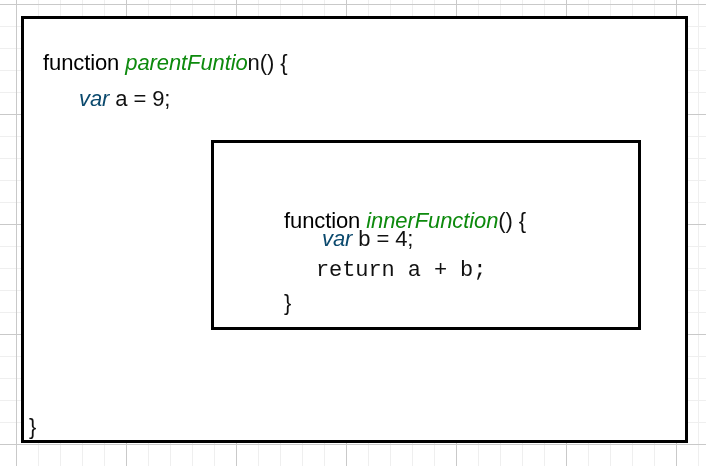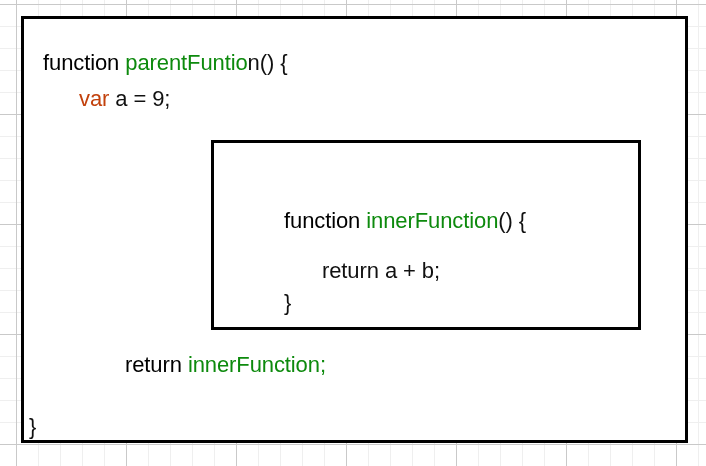--- a/index.html
+++ b/index.html
@@ -58,22 +58,22 @@
     position: absolute;
     white-space: pre;
     font-family: "Liberation Sans", sans-serif;
     font-size: 22px;
     line-height: 24px;
     color: #111111;
     letter-spacing: -0.1px;
   }
 
   .kw   { color: #000000; }   
-  .name { color: #0d8a0d; }   
-  .var  { color: #c2410c; }   
+  .name { color: #0d8a0d; font-style: italic; }   
+  .var  { color: #0c4a6e; font-style: italic; }   
   .punc { color: #111111; }   
 
   #line-parent     { left: 19px;  top: 32px; }
   #line-var-a      { left: 55px;  top: 68px; }
   #line-return-inner { left: 101px; top: 334px; }
   #line-close      { left: 5px;   top: 396px; }
 
   
   #inner-box {
     position: absolute;
@@ -81,44 +81,44 @@
     top: 121px;
     width: 430px;
     height: 190px;
     box-sizing: border-box;
     border: 3px solid #000000;
     background: #ffffff;
   }
 
   #inner-line-fn     { left: 70px; top: 66px; }
   #inner-line-var-b  { left: 108px; top: 84px; }
-  #inner-line-return { left: 108px; top: 116px; }
+  #inner-line-return { left: 102px; top: 116px; font-family: Liberation Mono, monospace; }
   #inner-line-close  { left: 70px;  top: 148px; }
 </style>
 </head>
 <body>
 
 <div id="canvas">
 
   <div id="outer-box">
 
     <div class="code-line" id="line-parent"><span class="kw">function </span><span class="name">parentFuntio</span><span class="punc">n() {</span></div>
 
     <div class="code-line" id="line-var-a"><span class="var">var</span><span class="punc"> a = 9;</span></div>
 
     <div id="inner-box">
 
       <div class="code-line" id="inner-line-fn"><span class="kw">function </span><span class="name">innerFunction</span><span class="punc">() {</span></div>
 
+      <div class="code-line" id="inner-line-var-b"><span class="var">var</span><span class="punc"> b = 4;</span></div>
 
       <div class="code-line punc" id="inner-line-return">return a + b;</div>
 
       <div class="code-line punc" id="inner-line-close">}</div>
 
     </div>
 
-    <div class="code-line" id="line-return-inner"><span class="kw">return </span><span class="name">innerFunction;</span></div>
 
     <div class="code-line punc" id="line-close">}</div>
 
   </div>
 
 </div>
 
 </body></html>

